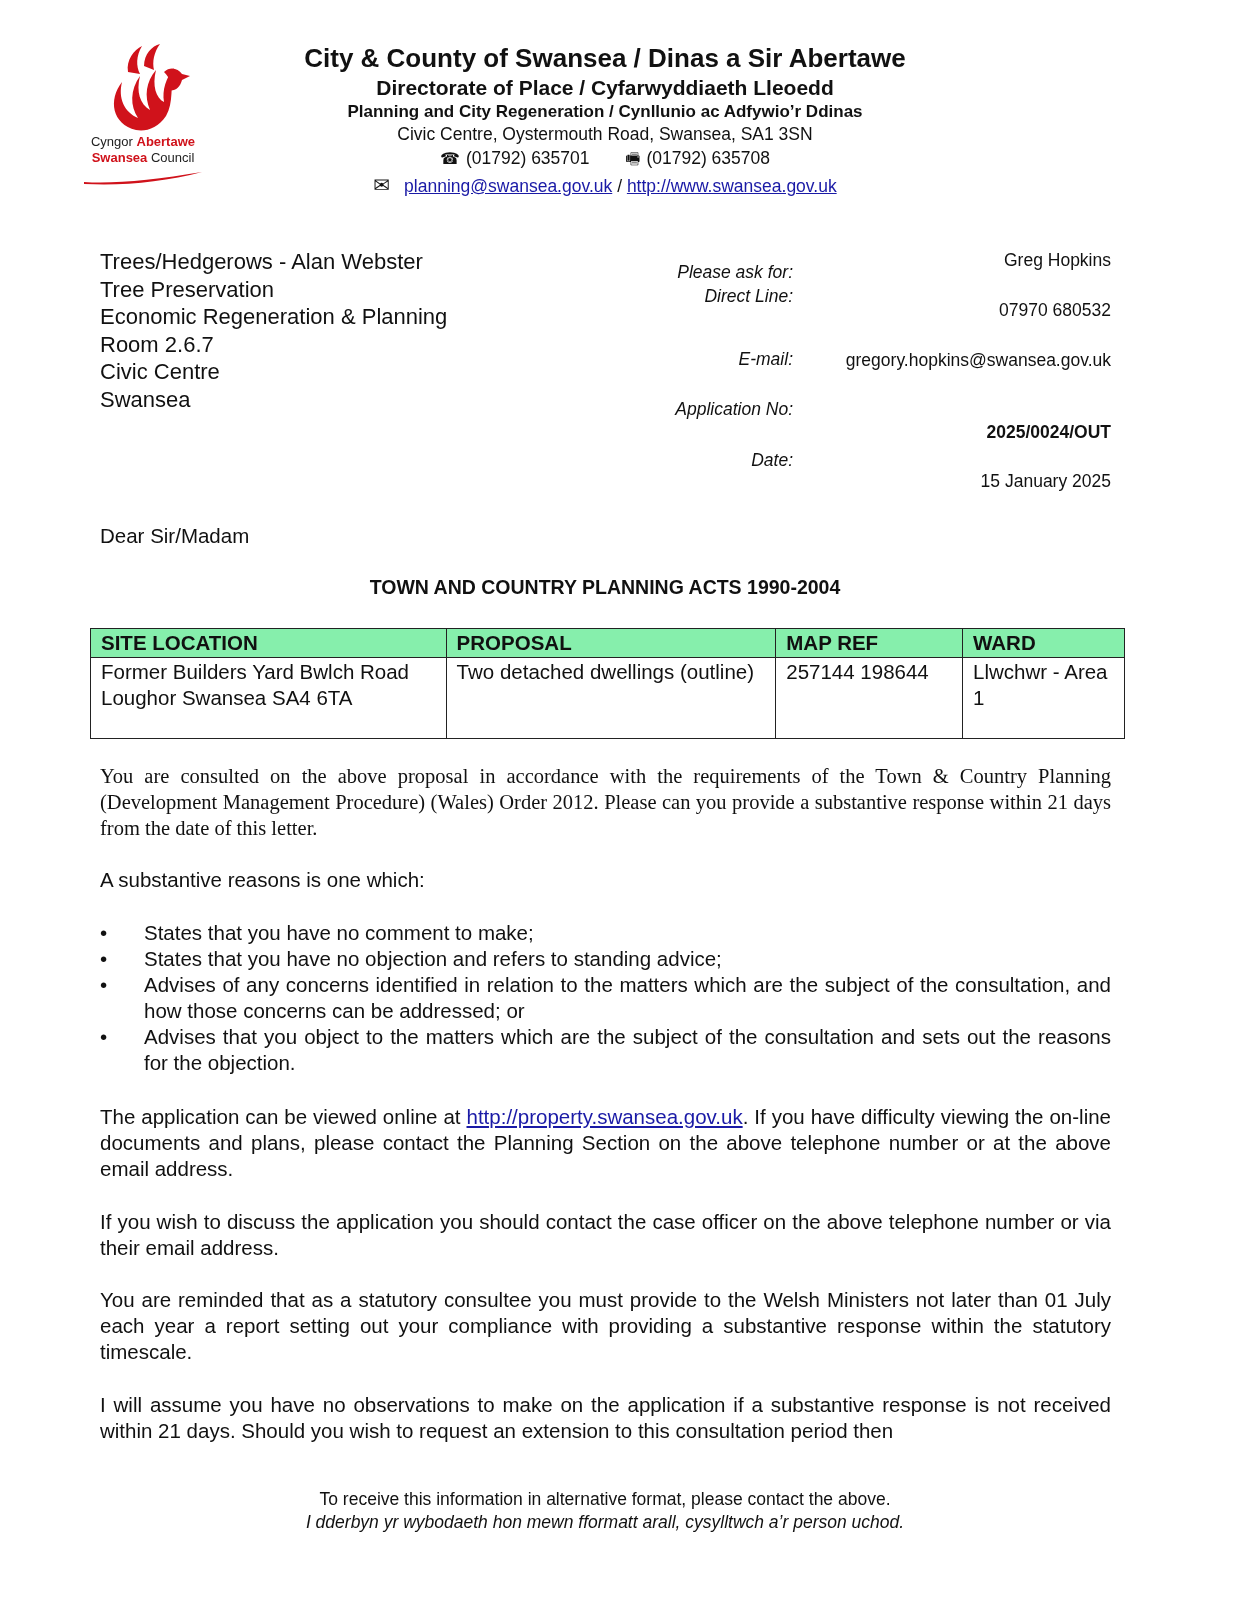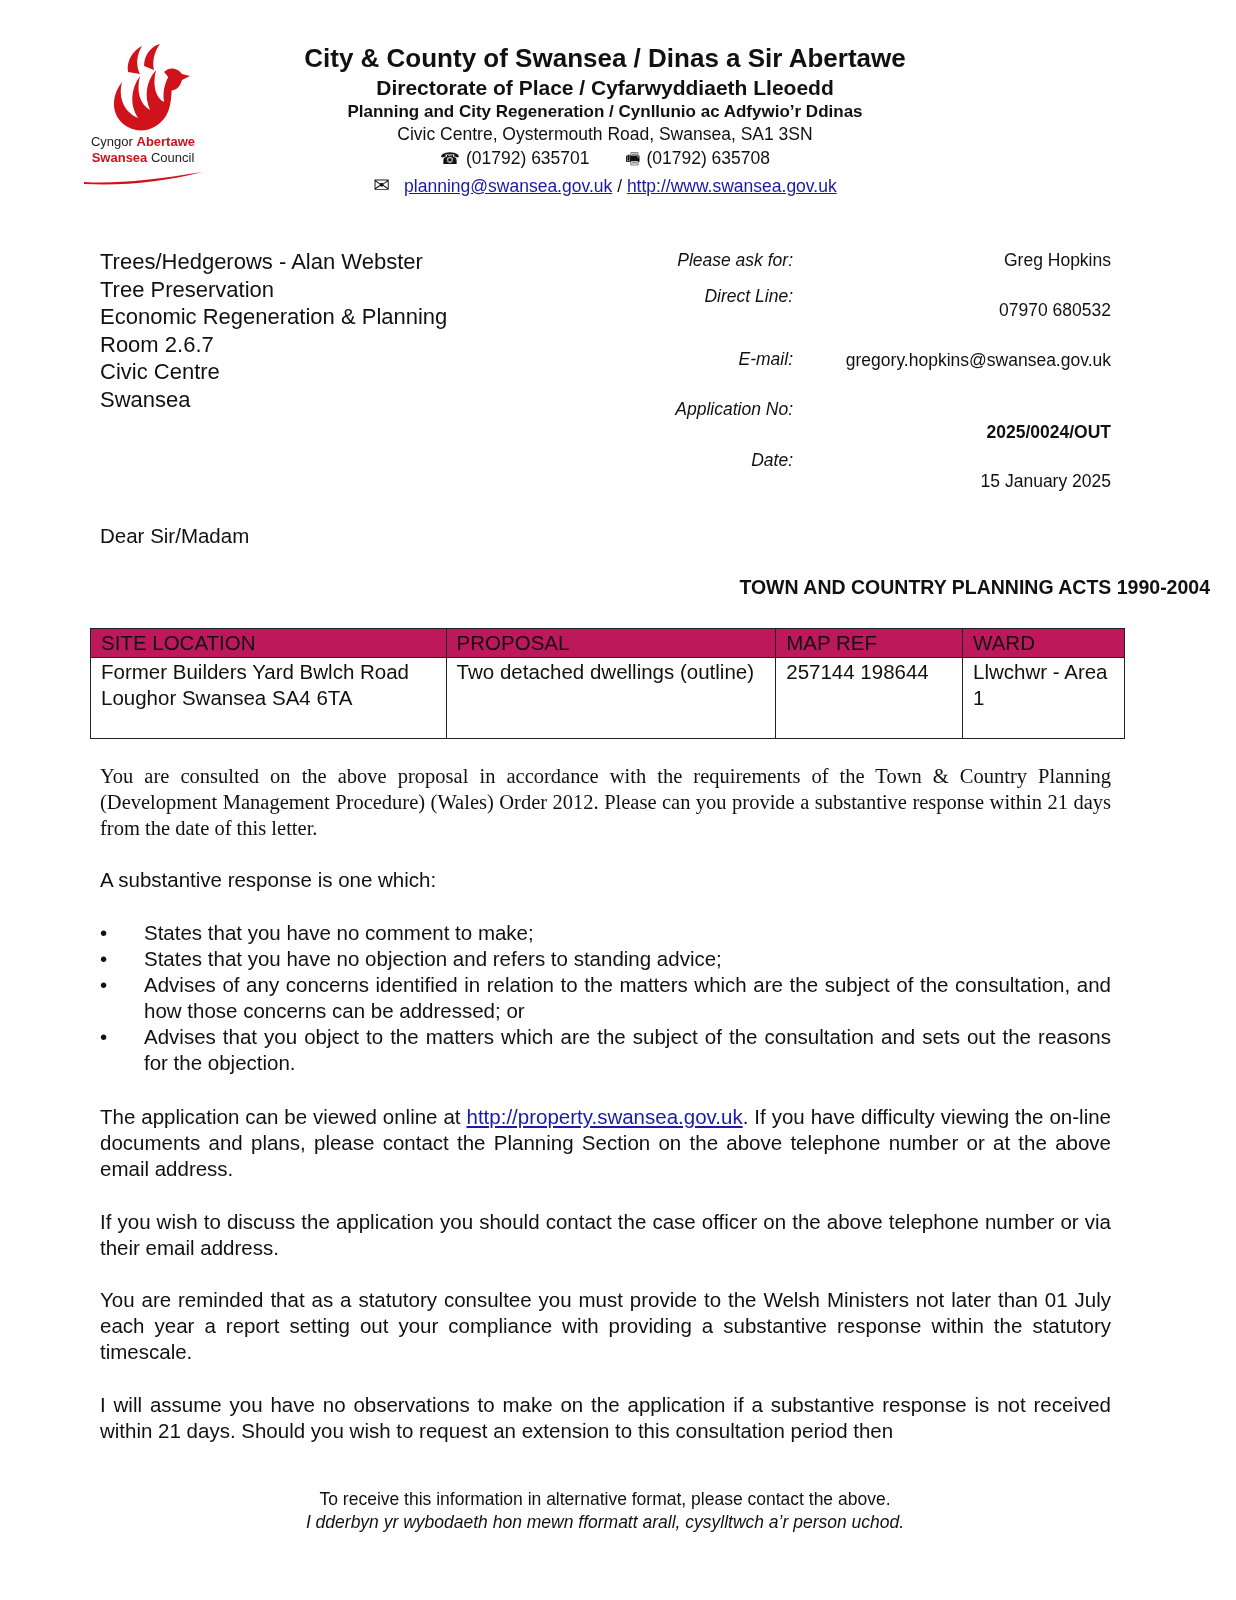--- a/index.html
+++ b/index.html
@@ -27,27 +27,27 @@
     
     .recipient { left: 100px; top: 248px; font-size: 22px; line-height: 27.5px; }
     
     .ref-labels { left: 600px; top: 250px; width: 193px; text-align: right; font-style: italic; font-size: 17.5px; }
     .ref-values { left: 810px; top: 250px; width: 301px; text-align: right; font-size: 17.5px; }
     .ref-row { position: absolute; right: 0; white-space: nowrap; }
     .ref-email { position: absolute; right: 0; width: 301px; text-align: right; line-height: 22px; word-break: break-all; }
     .bold { font-weight: bold; }
     
     .salutation { left: 100px; top: 524px; font-size: 20.5px; }
-    .heading { left: 0; width: 1210px; top: 576px; text-align: right; font-size: 19.5px; font-weight: bold; }
+    .heading { left: 0; width: 1210px; top: 576px; text-align: center; font-size: 19.5px; font-weight: bold; }
     table.app {
       position: absolute; left: 90px; top: 628px; width: 1035px;
       border-collapse: collapse; font-size: 20.5px;
     }
     table.app th, table.app td { border: 1.5px solid #222; padding: 1px 10px; vertical-align: top; text-align: left; line-height: 26px; }
-    table.app th { background: #be185d; font-weight: normal; }
+    table.app th { background: #86efac; font-weight: bold; }
     table.app td { height: 78px; border-top: 1.5px solid #222; }
     .para { position: absolute; left: 100px; width: 1011px; font-size: 20.5px; line-height: 26px; text-align: justify; }
     .bullets { position: absolute; left: 100px; width: 1011px; top: 920px; margin: 0; padding: 0; list-style: none; font-size: 20.5px; line-height: 26px; }
     .bullets li { position: relative; padding-left: 44px; text-align: justify; }
     .bullets li .dot { position: absolute; left: 0; top: 0; }
     
     .footer { left: 0; width: 1210px; text-align: center; font-size: 17.5px; line-height: 23px; }
     .footer .cy { font-style: italic; }
   </style>
 </head>
@@ -91,21 +91,21 @@
 <div class="abs recipient">
   <div>Trees/Hedgerows - Alan Webster</div>
   <div>Tree Preservation</div>
   <div>Economic Regeneration &amp; Planning</div>
   <div>Room 2.6.7</div>
   <div>Civic Centre</div>
   <div>Swansea</div>
 </div>
 
 <div class="abs ref-labels">
-  <div class="ref-row" style="top:0;">Please ask for:</div>
+  <div class="ref-row" style="top:12px;">Please ask for:</div>
   <div class="ref-row" style="top:36px;">Direct Line:</div>
   <div class="ref-row" style="top:99px;">E-mail:</div>
   <div class="ref-row" style="top:149px;">Application No:</div>
   <div class="ref-row" style="top:200px;">Date:</div>
 </div>
 
 <div class="abs ref-values">
   <div class="ref-row" style="top:0;">Greg Hopkins</div>
   <div class="ref-row" style="top:50px;">07970 680532</div>
   <div class="ref-email" style="top:99px;">gregory.hopkins@swansea.gov.uk</div>
@@ -135,21 +135,21 @@
     <tr>
       <td>Former Builders Yard Bwlch Road Loughor Swansea SA4 6TA</td>
       <td>Two detached dwellings (outline)</td>
       <td>257144 198644</td>
       <td>Llwchwr - Area 1</td>
     </tr>
   </tbody>
 </table>
 
 <div class="para" style="top:763px;font-family:Liberation Serif, serif;">You are consulted on the above proposal in accordance with the requirements of the Town &amp; Country Planning (Development Management Procedure) (Wales) Order 2012. Please can you provide a substantive response within 21 days  from the date of this letter.</div>
-<div class="para" style="top:867px;">A substantive response is one which:</div>
+<div class="para" style="top:867px;">A substantive reasons is one which:</div>
 
 <ul class="bullets">
   <li><span class="dot">•</span><span>States that you have no comment to make;</span></li>
   <li><span class="dot">•</span><span>States that you have no objection and refers to standing advice;</span></li>
   <li><span class="dot">•</span><span>Advises of any concerns identified in relation to the matters which are the subject of the consultation, and how those concerns can be addressed; or</span></li>
   <li><span class="dot">•</span><span>Advises that you object to the matters which are the subject of the consultation and sets out the reasons for the objection.</span></li>
 </ul>
 
 <div class="para" style="top:1104px;"><span>The application can be viewed online at </span><a class="link">http://property.swansea.gov.uk</a><span>.  If you have difficulty viewing the on-line documents and plans, please contact the Planning Section on the above telephone number or at the above email address.</span></div>
 <div class="para" style="top:1209px;">If you wish to discuss the application you should contact the case officer on the above telephone number or via their email address.</div>

